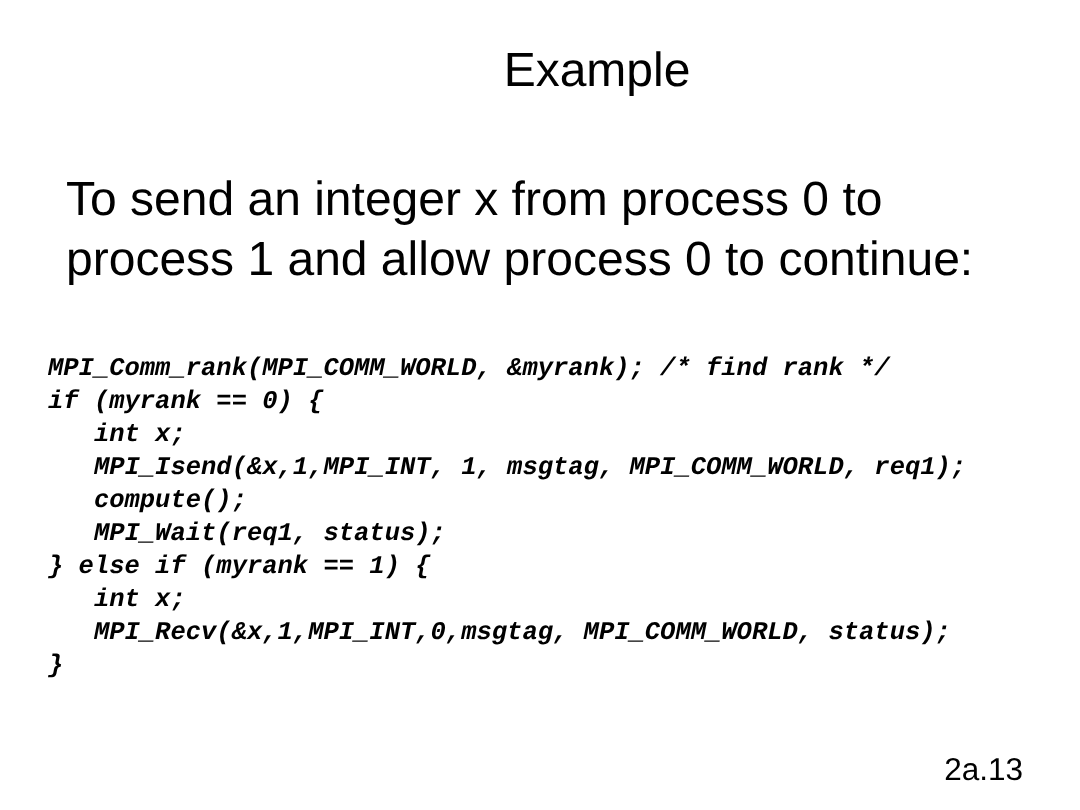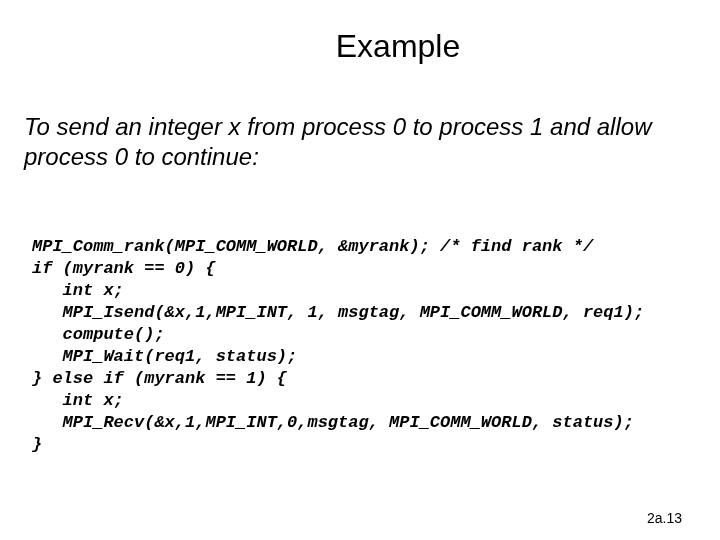--- a/index.html
+++ b/index.html
@@ -25,44 +25,43 @@
     width: 720px;
     text-align: center;
     font-size: 32px;
     font-weight: 400;
     color: #000;
     margin-left: 38px;
   }
   .desc {
     position: absolute;
     top: 112px;
-    left: 24px;
+    left: 44px;
     width: 640px;
-    font-size: 24px;
+    font-size: 32px;
     line-height: 1.25;
     color: #000;
-    font-style: italic;
   }
   .code {
     position: absolute;
     top: 236px;
     left: 32px;
     font-family: "Courier New", Courier, monospace;
     font-size: 17px;
     font-weight: bold;
     line-height: 22px;
     white-space: pre;
     color: #000;
     font-style: italic;
   }
   .pagenum {
     position: absolute;
     bottom: 14px;
     right: 38px;
-    font-size: 14px;
+    font-size: 21px;
     color: #000;
   }
 </style>
 </head>
 <body>
 
 <div class="slide">
   <div class="title">Example</div>
   <div class="desc">To send an integer x from process 0 to process 1
   and allow process 0 to continue:</div>

